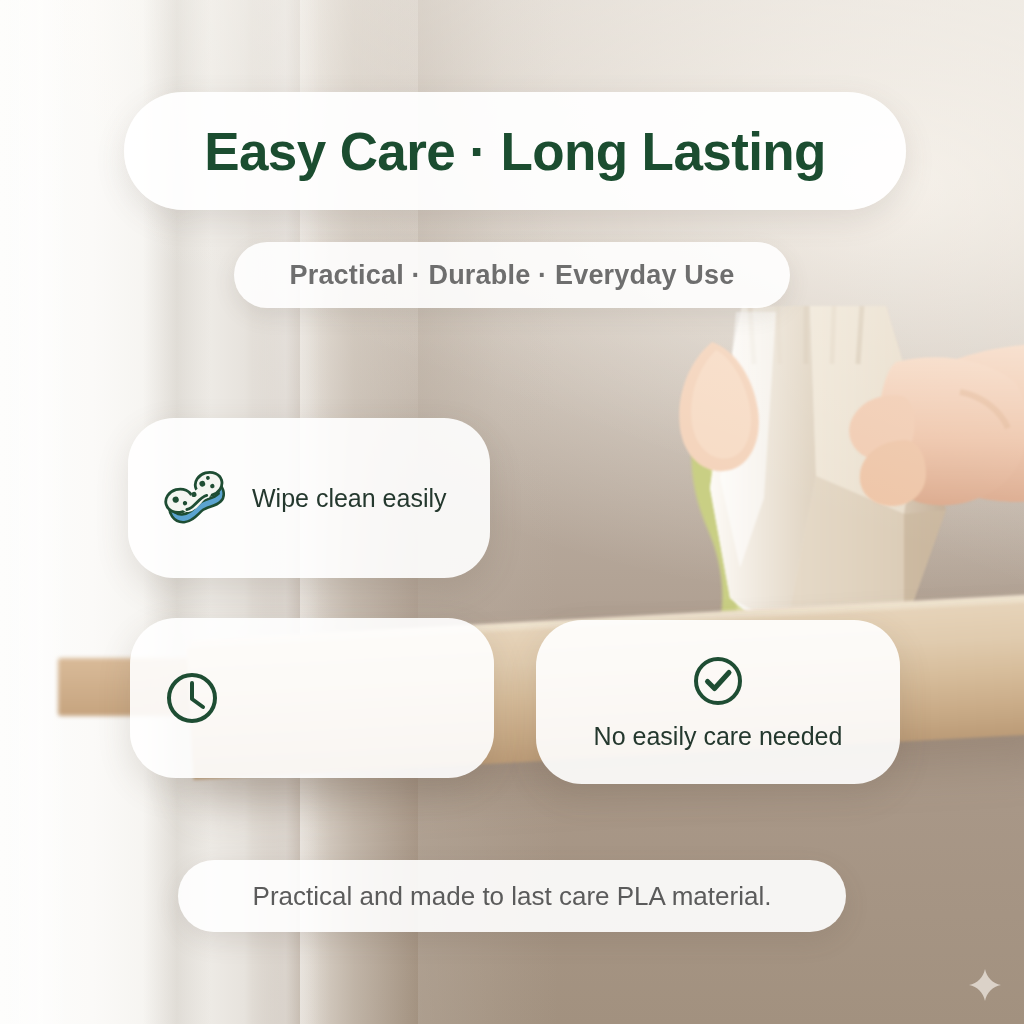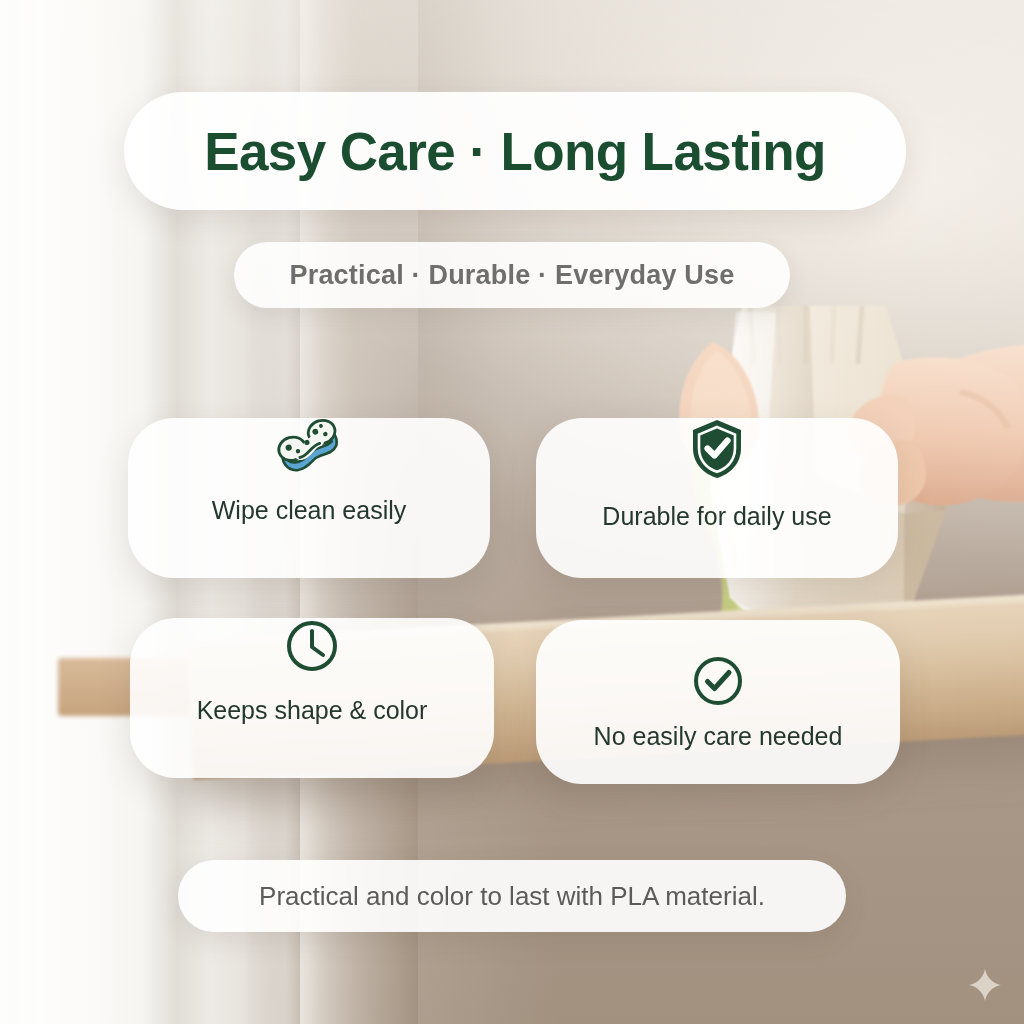--- a/index.html
+++ b/index.html
@@ -171,21 +171,20 @@
     background: rgba(255,255,255,.90);
     border-radius: 46px;
     box-shadow: 0 12px 34px rgba(90,78,66,.14);
     box-sizing: border-box;
   }
   .card.row {
     display: flex;
     align-items: center;
     gap: 22px;
     padding: 0 34px;
-    flex-direction: column;
   }
   .card.stack {
     display: flex;
     flex-direction: column;
     align-items: center;
     justify-content: center;
     gap: 14px;
   }
   .card-label {
     color: #24382e;
@@ -339,53 +338,42 @@
             <circle cx="33" cy="24" r="2.6" fill="#1E4D33"></circle>
             <circle cx="44" cy="16" r="2.9" fill="#1E4D33"></circle>
             <circle cx="53" cy="21" r="2.2" fill="#1E4D33"></circle>
             <circle cx="51" cy="12" r="1.9" fill="#1E4D33"></circle>
           </g>
         </svg>
       </span>
       <span class="card-label">Wipe clean easily</span>
     </div>
 
-    <div class="card row card-2">
-      <span class="card-icon">
-        <svg width="56" height="62" viewBox="0 0 56 62">
-          <path d="M28 2 L52 12 L52 30 C52 46 41 56 28 60 C15 56 4 46 4 30 L4 12 Z" fill="#1E4D33"></path>
-          <path d="M28 9 L46 16.5 L46 30 C46 42.5 38 50.5 28 53.8 C18 50.5 10 42.5 10 30 L10 16.5 Z" fill="none" stroke="#ffffff" stroke-width="2.6"></path>
-          <path d="M18.5 30.5 L25.5 37.5 L38.5 22.5" fill="none" stroke="#ffffff" stroke-width="6.2" stroke-linecap="round" stroke-linejoin="round"></path>
-        </svg>
-      </span>
-      <span class="card-label">Durable for daily use</span>
-    </div>
 
     <div class="card row card-3">
       <span class="card-icon">
         <svg width="56" height="56" viewBox="0 0 56 56">
           <circle cx="28" cy="28" r="23" fill="none" stroke="#1E4D33" stroke-width="4"></circle>
           <path d="M28 13 L28 29 L39 37" fill="none" stroke="#1E4D33" stroke-width="4" stroke-linecap="round" stroke-linejoin="round"></path>
         </svg>
       </span>
-      <span class="card-label">Keeps shape &amp; color</span>
     </div>
 
     <div class="card stack card-4">
       <span class="card-icon">
         <svg width="54" height="54" viewBox="0 0 54 54">
           <circle cx="27" cy="27" r="22" fill="none" stroke="#1E4D33" stroke-width="4"></circle>
           <path d="M16.5 27.5 L23.5 34.5 L38 18.5" fill="none" stroke="#1E4D33" stroke-width="5" stroke-linecap="round" stroke-linejoin="round"></path>
         </svg>
       </span>
       <span class="card-label">No easily care needed</span>
     </div>
 
     <div class="pill footer-pill">
-      <span class="footer-text">Practical and color to last with PLA material.</span>
+      <span class="footer-text">Practical and made to last care PLA material.</span>
     </div>
 
     <div class="sparkle">
       <svg width="34" height="34" viewBox="0 0 34 34">
         <path d="M17 1 C18.6 9.4 24.6 15.4 33 17 C24.6 18.6 18.6 24.6 17 33
                  C15.4 24.6 9.4 18.6 1 17 C9.4 15.4 15.4 9.4 17 1 Z" fill="#f4efe9" opacity=".95"></path>
       </svg>
     </div>
 
   </div>

